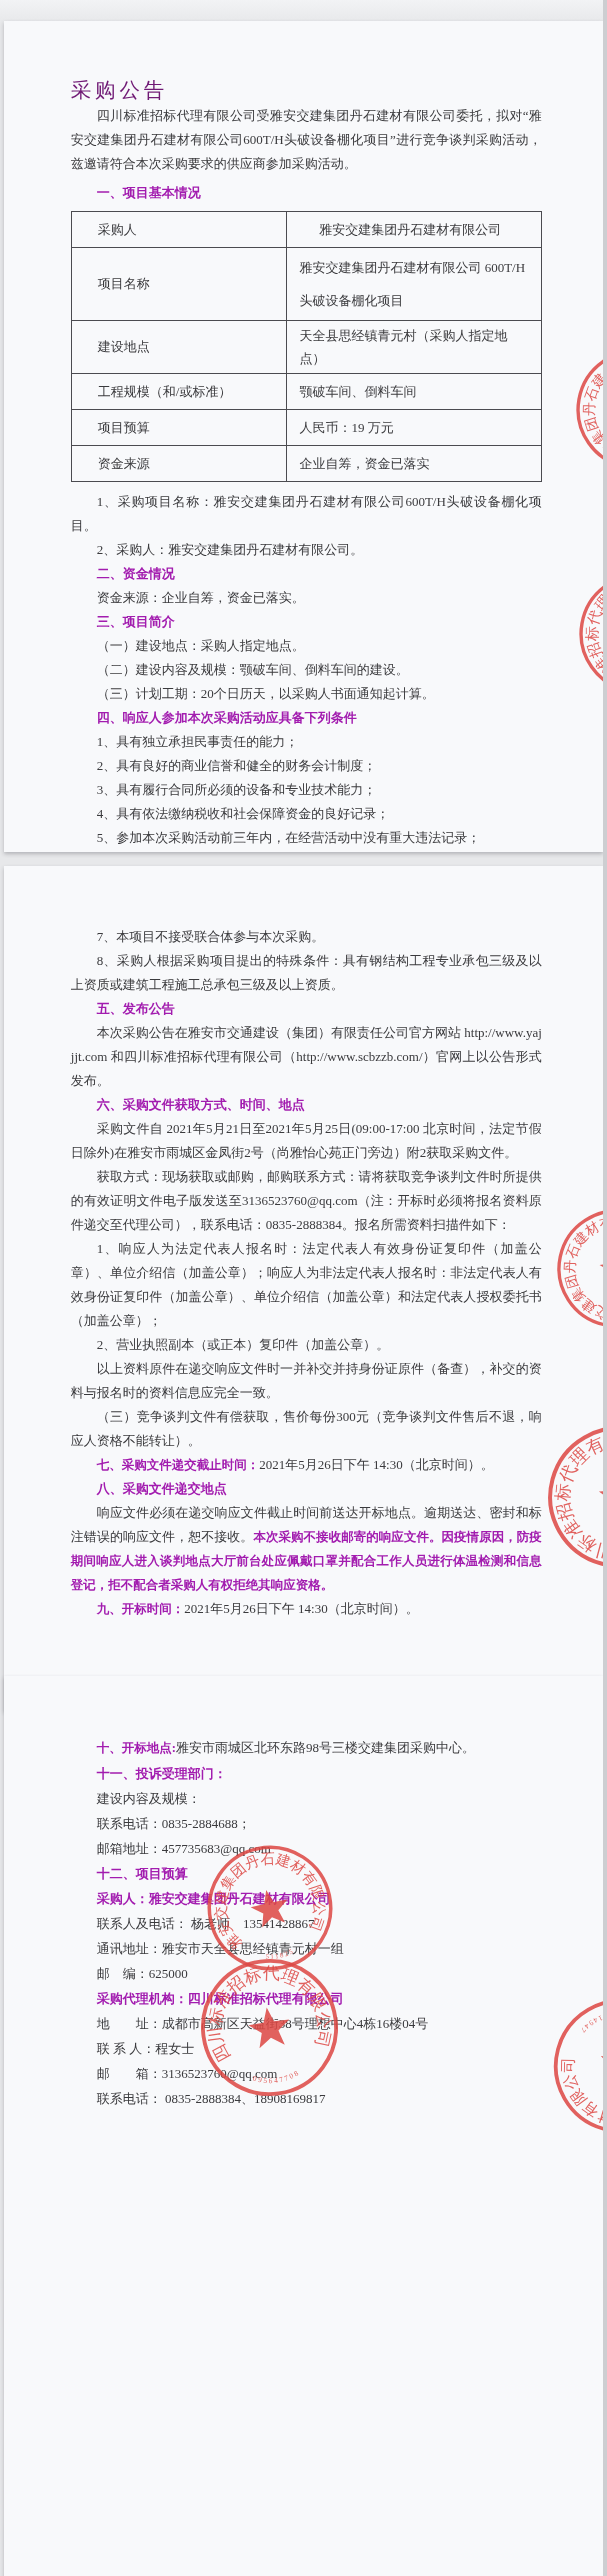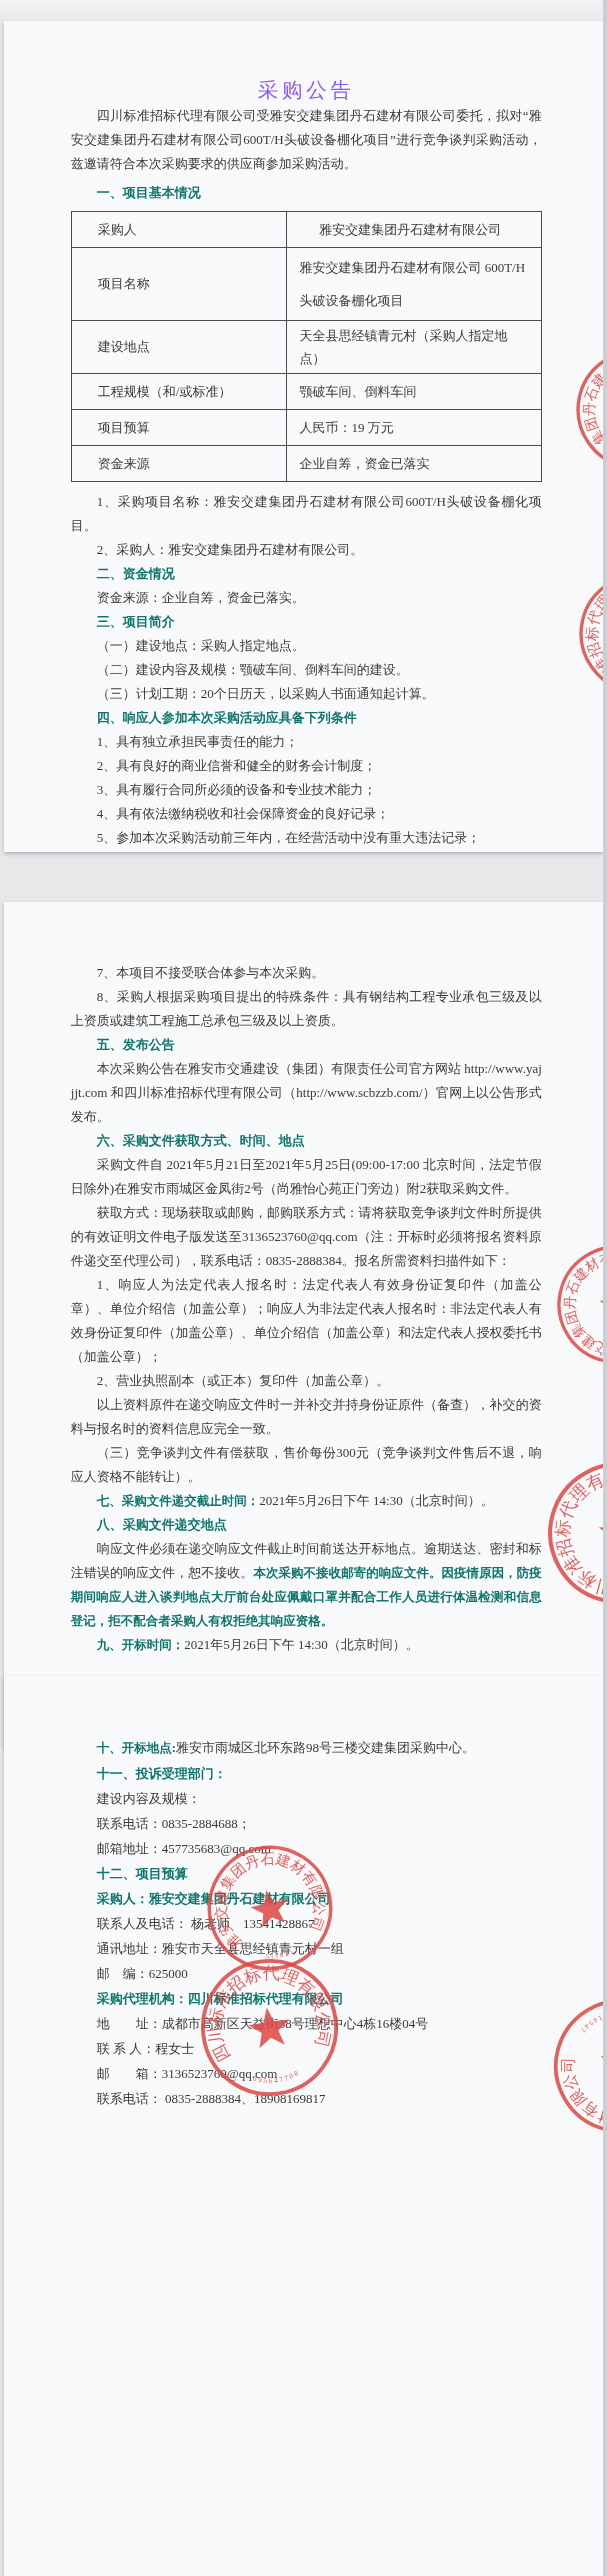--- a/index.html
+++ b/index.html
@@ -13,29 +13,29 @@
   .canvas::before{content:'';position:absolute;left:0;top:0;width:100%;height:23px;
     background:linear-gradient(#f2f3f5,#e7e8ea);}
   .edge-strip{position:absolute;top:0;right:0;width:3.8px;height:100%;background:#cdced1;}
   .page{
     position:absolute;left:3.8px;width:599px;background:#f8f9fb;
     overflow:hidden;box-sizing:border-box;
     box-shadow:0 1.5px 3.8px rgba(60,60,70,.30);
   }
   .content{padding:0 61px 0 67px;}
   .doc-title{
-    font-size:20.5px;font-weight:400;color:#8b5cf6;text-align:center;
+    font-size:20.5px;font-weight:400;color:#701a75;text-align:left;
     letter-spacing:3.8px;margin:0;padding-top:55px;
   }
   .para{
     margin:0;font-size:13px;line-height:24px;text-align:justify;
     text-indent:2em;color:#3a3a3d;word-break:break-all;
   }
   .p3 .para{line-height:25px;}
-  .hei{font-family:Liberation Serif, serif;font-weight:700;color:#0f766e;}
+  .hei{font-family:Liberation Serif, serif;font-weight:700;color:#a21caf;}
   span.hei{font-size:12.5px;}
   .mt16{}
   .mt6{margin-top:4.6px;}
   .pt78{padding-top:59px;}
   table.info{
     border-collapse:collapse;width:100%;margin:6.8px 0 7.6px;table-layout:fixed;
   }
   table.info td{
     border:1.1px solid #4b4b50;font-size:13px;color:#3a3a3d;
     padding:3px 7.6px;vertical-align:middle;
@@ -121,21 +121,21 @@
           <path id="a2" d="M -48.3 40.5 A 63 63 0 1 1 48.3 40.5"></path>
           <path id="n2" d="M -45 55 A 68 68 0 0 0 45 55"></path>
         </defs>
       <circle r="86" fill="none" stroke-width="5" stroke="#dd4743"></circle>
       <polygon points="0,-28 -6.8,-9.3 -26.6,-8.7 -10.9,3.6 -16.5,22.7 0,11.5 16.5,22.7 10.9,3.6 26.6,-8.7 6.8,-9.3" transform="translate(0,2)" fill="#dd4743"></polygon>
       <text font-size="22" fill="#dd4743"><textPath href="#a2" startOffset="50%" text-anchor="middle">四川标准招标代理有限公司</textPath></text>
       <text font-size="9.5" letter-spacing="2.5" fill="#dd4743"><textPath href="#n2" startOffset="50%" text-anchor="middle">095647708</textPath></text>
     </svg>
   </div>
 
-  <div class="page" style="top:902px;height:845px;">
+  <div class="page" style="top:866px;height:845px;">
     <div class="content pt78">
       <p class="para">7、本项目不接受联合体参与本次采购。</p>
       <p class="para">8、采购人根据采购项目提出的特殊条件：具有钢结构工程专业承包三级及以上资质或建筑工程施工总承包三级及以上资质。</p>
       <p class="para hei">五、发布公告</p>
       <p class="para">本次采购公告在雅安市交通建设（集团）有限责任公司官方网站 http://www.yajjjt.com 和四川标准招标代理有限公司（http://www.scbzzb.com/）官网上以公告形式发布。</p>
       <p class="para hei">六、采购文件获取方式、时间、地点</p>
       <p class="para">采购文件自 2021年5月21日至2021年5月25日(09:00-17:00 北京时间，法定节假日除外)在雅安市雨城区金凤街2号（尚雅怡心苑正门旁边）附2获取采购文件。</p>
       <p class="para">获取方式：现场获取或邮购，邮购联系方式：请将获取竞争谈判文件时所提供的有效证明文件电子版发送至3136523760@qq.com（注：开标时必须将报名资料原件递交至代理公司），联系电话：0835-2888384。报名所需资料扫描件如下：</p>
       <p class="para">1、响应人为法定代表人报名时：法定代表人有效身份证复印件（加盖公章）、单位介绍信（加盖公章）；响应人为非法定代表人报名时：非法定代表人有效身份证复印件（加盖公章）、单位介绍信（加盖公章）和法定代表人授权委托书（加盖公章）；</p>
       <p class="para">2、营业执照副本（或正本）复印件（加盖公章）。</p>

